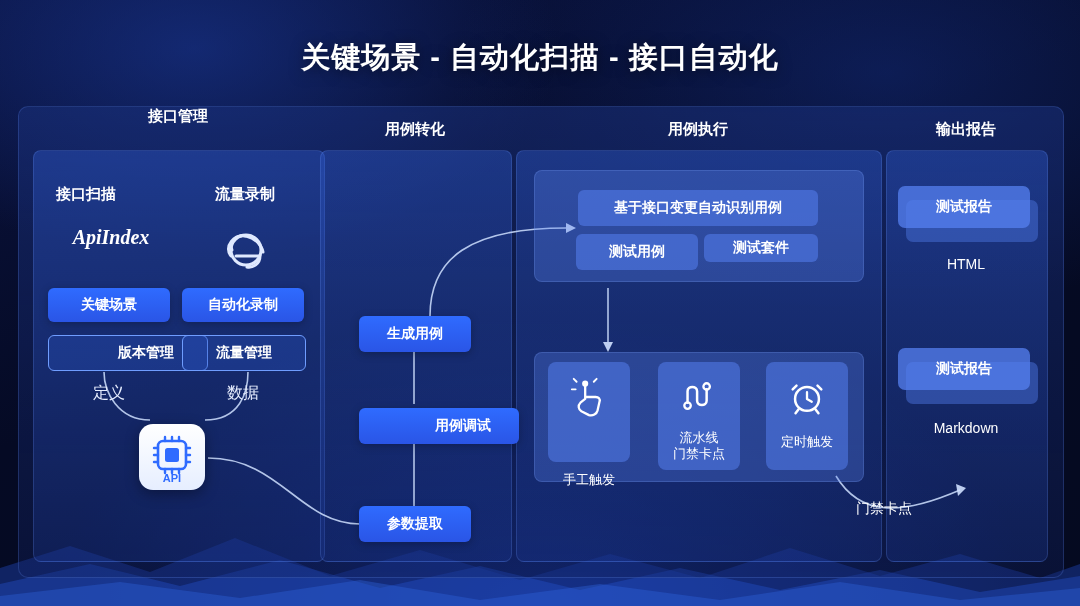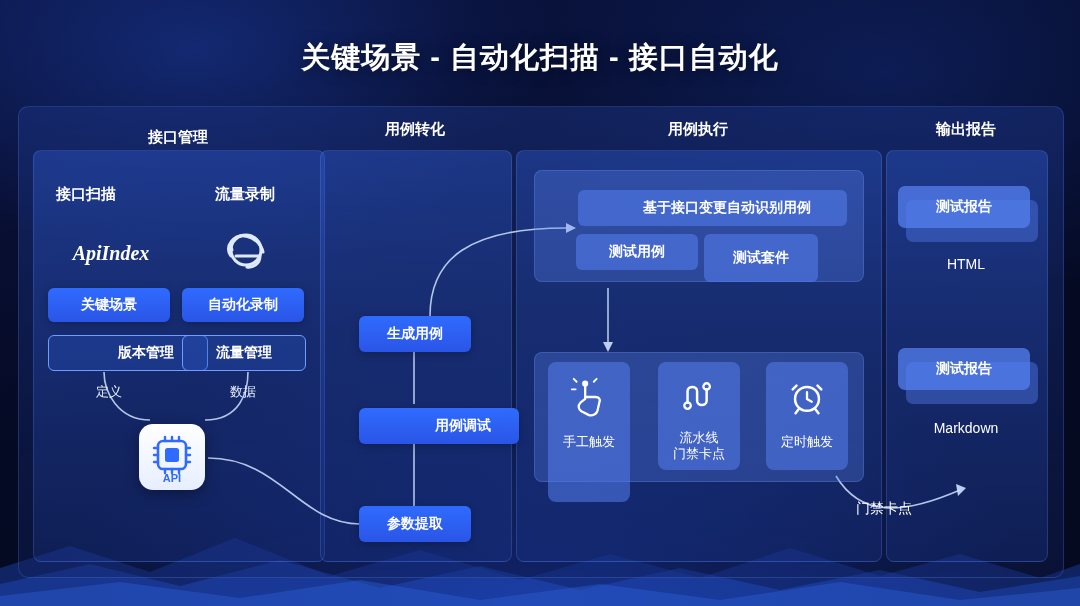--- a/index.html
+++ b/index.html
@@ -51,21 +51,21 @@
   .sub-title{position:absolute;font-size:15px;font-weight:bold;}
 
   .pill{
     position:absolute;border-radius:6px;display:flex;align-items:center;justify-content:center;
     font-size:14px;font-weight:bold;color:#fff;
   }
   .pill-solid{background:linear-gradient(180deg,#2f6bff,#2a55e6);box-shadow:0 2px 8px rgba(0,0,0,.25);}
   .pill-outline{background:rgba(40,80,190,0.35);border:1px solid #6f9dff;}
   .pill-light{background:rgba(86,128,240,0.55);}
 
-  .plain{position:absolute;font-size:13px;color:#e7eeff;text-align:center;}
+  .plain{position:absolute;font-size:16px;color:#e7eeff;text-align:center;}
 
   .api-chip{
     position:absolute;width:66px;height:66px;border-radius:14px;
     background:linear-gradient(180deg,#ffffff,#e6eeff);
     box-shadow:0 4px 14px rgba(0,0,0,.35);
     display:flex;align-items:center;justify-content:center;
   }
   .inner-box{
     position:absolute;border-radius:8px;background:rgba(92,134,240,0.30);
     border:1px solid rgba(130,170,255,0.22);
@@ -97,21 +97,21 @@
 <svg class="mountain" viewBox="0 0 1080 130" preserveAspectRatio="none">
   <path d="M0,92 L70,70 L150,96 L235,62 L330,100 L420,74 L520,104 L610,78 L700,102 L790,72 L880,100 L960,78 L1040,102 L1080,88 L1080,130 L0,130 Z" fill="#1b3a9e" opacity="0.55"></path>
   <path d="M0,108 L90,88 L180,110 L280,84 L380,112 L480,90 L580,114 L680,92 L780,114 L880,94 L980,116 L1080,100 L1080,130 L0,130 Z" fill="#2350c9" opacity="0.45"></path>
   <path d="M0,120 L120,106 L240,122 L360,104 L480,124 L600,108 L720,124 L840,106 L960,124 L1080,112 L1080,130 L0,130 Z" fill="#2f66e0" opacity="0.40"></path>
 </svg>
 
 <div class="title">关键场景 - 自动化扫描 - 接口自动化</div>
 
 <div class="panel"></div>
 
-<div class="col-head" id="head1" style="left:33px;width:290px;top:128px;font-family:Liberation Mono, monospace;">接口管理</div>
+<div class="col-head" id="head1" style="left:33px;width:290px;top:107px;font-family:Liberation Mono, monospace;">接口管理</div>
 <div class="col-head" id="head2" style="left:320px;width:190px;top:120px;">用例转化</div>
 <div class="col-head" id="head3" style="left:516px;width:364px;top:120px;">用例执行</div>
 <div class="col-head" id="head4" style="left:886px;width:160px;top:120px;">输出报告</div>
 
 <div class="col" style="left:33px;top:150px;width:290px;height:410px;"></div>
 <div class="col" style="left:320px;top:150px;width:190px;height:410px;"></div>
 <div class="col" style="left:516px;top:150px;width:364px;height:410px;"></div>
 <div class="col" style="left:886px;top:150px;width:160px;height:410px;"></div>
 
 <svg class="lines">
@@ -135,21 +135,21 @@
   <path d="M608,288 L608,342" stroke="#cfe0ff" stroke-width="1.6" fill="none" opacity="0.85"></path>
   <polygon points="603,342 608,352 613,342" fill="#cfe0ff" opacity="0.9"></polygon>
 
   <path d="M836,476 C860,516 900,516 960,490" stroke="#cfe0ff" stroke-width="1.6" fill="none" opacity="0.85"></path>
   <polygon points="956,484 966,488 958,496" fill="#cfe0ff" opacity="0.9"></polygon>
 </svg>
 
 <div class="sub-title" style="left:56px;top:185px;width:110px;">接口扫描</div>
 <div class="sub-title" style="left:190px;top:185px;width:110px;text-align:center;">流量录制</div>
 
-<div class="apiindex" style="left:56px;top:242px;width:110px;text-align:center;">ApiIndex</div>
+<div class="apiindex" style="left:56px;top:226px;width:110px;text-align:center;">ApiIndex</div>
 
 <div style="position:absolute;left:222px;top:226px;width:48px;height:48px;">
   <svg viewBox="0 0 48 48" width="48" height="48">
     <circle cx="24" cy="24" r="15" fill="none" stroke="#dfe9ff" stroke-width="3"></circle>
     <path d="M9 30 C2 20, 12 8, 24 10 C34 12, 40 20, 41 26" fill="none" stroke="#dfe9ff" stroke-width="3" stroke-linecap="round"></path>
     <path d="M14 30 L38 30 C38 38, 31 42, 25 41" fill="none" stroke="#dfe9ff" stroke-width="3" stroke-linecap="round"></path>
     <path d="M24 10 C16 8, 6 16, 10 24" fill="none" stroke="#dfe9ff" stroke-width="3" stroke-linecap="round"></path>
   </svg>
 </div>
 
@@ -181,27 +181,27 @@
     </g>
     <text x="33" y="58" text-anchor="middle" font-size="11" font-weight="bold" fill="#2f6bff" font-family="Liberation Sans, sans-serif">API</text>
   </svg>
 </div>
 
 <div class="pill pill-solid" style="left:359px;top:316px;width:112px;height:36px;">生成用例</div>
 <div class="pill pill-solid" style="left:359px;top:408px;width:112px;height:36px;padding-left:48px;">用例调试</div>
 <div class="pill pill-solid" style="left:359px;top:506px;width:112px;height:36px;">参数提取</div>
 
 <div class="inner-box" style="left:534px;top:170px;width:328px;height:110px;"></div>
-<div class="pill pill-light" style="left:578px;top:190px;width:240px;height:36px;padding-left:29px;">基于接口变更自动识别用例</div>
+<div class="pill pill-light" style="left:578px;top:190px;width:240px;height:36px;">基于接口变更自动识别用例</div>
 <div class="pill pill-light" style="left:576px;top:234px;width:122px;height:36px;">测试用例</div>
-<div class="pill pill-light" style="left:704px;top:234px;width:114px;height:48px;">测试套件</div>
+<div class="pill pill-light" style="left:704px;top:234px;width:114px;height:28px;">测试套件</div>
 
 <div class="inner-box" style="left:534px;top:352px;width:328px;height:128px;"></div>
 
-<div class="trig" style="left:548px;top:362px;width:82px;height:140px;">
+<div class="trig" style="left:548px;top:362px;width:82px;height:100px;gap:38px;">
   <div style="margin-top:14px;">
     <svg viewBox="0 0 44 44" width="42" height="42">
       <path d="M18 8 L18 24 M18 24 L13 28 C10 31 11 35 14 37 L22 41 C26 42 30 40 31 36 L33 27 C34 24 32 22 29 22 L18 22" fill="none" stroke="#ffffff" stroke-width="2.4" stroke-linecap="round" stroke-linejoin="round"></path>
       <circle cx="18" cy="8" r="3.2" fill="#ffffff"></circle>
       <path d="M9 6 L6 3 M27 6 L30 3 M8 14 L4 14" stroke="#ffffff" stroke-width="2" stroke-linecap="round"></path>
     </svg>
   </div>
   <div class="cap" style="margin-top:12px;">手工触发</div>
 </div>
 

